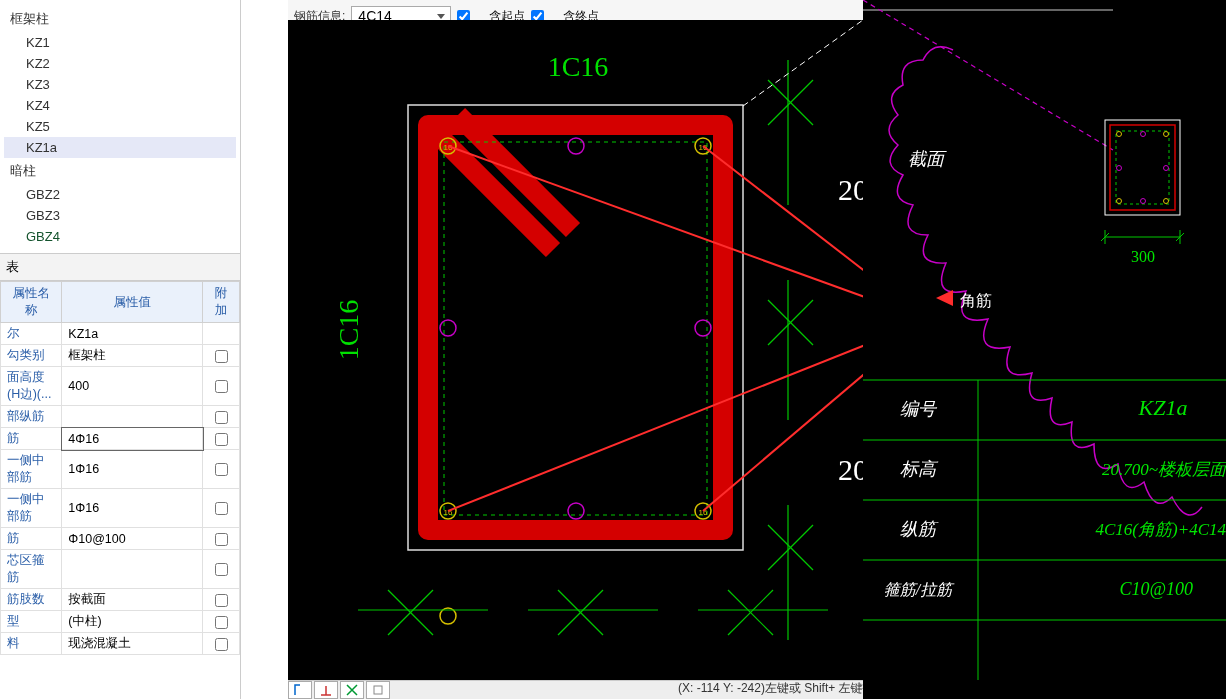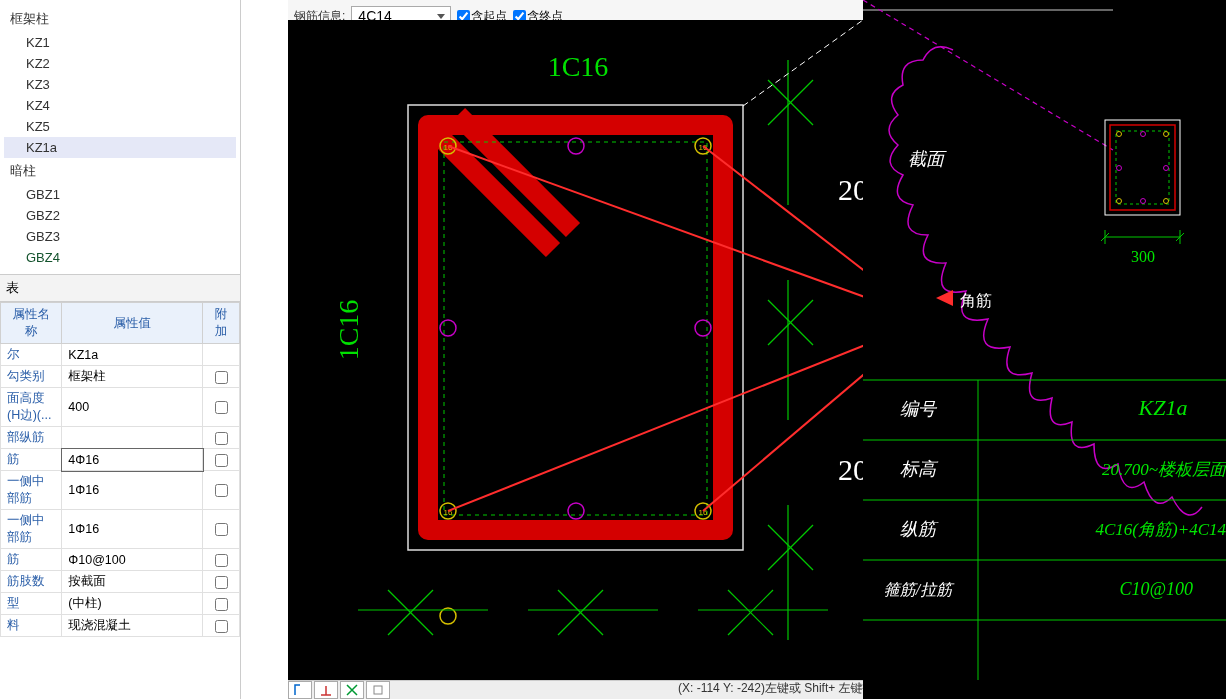--- a/index.html
+++ b/index.html
@@ -21,21 +21,21 @@
 .prop-table td { border: 1px solid #e0e0e0; padding: 2px 6px; height: 20px; }
 .prop-table td.name { color: #2a5ea8; }
 .prop-table td.chk { text-align: center; }
 .prop-table tr.active td.val { outline: 1px solid #666; background: #fff; }
 input[type=checkbox] { vertical-align: middle; }
 
 .top-toolbar { position: absolute; left: 288px; top: 0; right: 363px; height: 20px; background: #f6f6f6; border-bottom: 1px solid #ccc; display: flex; align-items: center; padding: 16px 6px; gap: 6px; font-size: 12px; }
 .top-toolbar label { color: #333; }
 .top-toolbar .combo { border: 1px solid #aaa; background: #fff; padding: 1px 22px 1px 6px; font-size: 14px; min-width: 100px; position: relative; }
 .top-toolbar .combo::after { content: ""; position: absolute; right: 5px; top: 50%; margin-top: -2px; border-left: 4px solid transparent; border-right: 4px solid transparent; border-top: 5px solid #555; }
-.check { display: flex; align-items: center; gap: 1px; }
+.check { display: flex; align-items: center; gap: 19px; }
 
 .viewport { position: absolute; left: 288px; top: 20px; width: 575px; height: 660px; background: #000; overflow: hidden; }
 .scroll-h { position: absolute; left: 288px; bottom: 0; width: 575px; height: 19px; background: #eee; border-top: 1px solid #ccc; display: flex; }
 .snap-btn { width: 24px; height: 18px; border: 1px solid #aaa; background: #fff; display: inline-flex; align-items: center; justify-content: center; margin-right: 2px; }
 .snap-btn svg { width: 14px; height: 14px; }
 
 .status-hint { position: absolute; left: 390px; bottom: 2px; font-size: 12px; color: #333; white-space: nowrap; }
 
 .cad-right { position: absolute; right: 0; top: 0; width: 363px; height: 699px; background: #000; overflow: hidden; }
 
@@ -65,21 +65,20 @@
 <div class="left-panel">
   <div class="tree">
     <div class="tree-group">框架柱</div>
     <div class="tree-item">KZ1</div>
     <div class="tree-item">KZ2</div>
     <div class="tree-item">KZ3</div>
     <div class="tree-item">KZ4</div>
     <div class="tree-item">KZ5</div>
     <div class="tree-item selected">KZ1a</div>
     <div class="tree-group">暗柱</div>
-    <div class="tree-item">GBZ1</div>
     <div class="tree-item">GBZ2</div>
     <div class="tree-item">GBZ3</div>
     <div class="tree-item" style="color:#14532d">GBZ4</div>
   </div>
 
   <div class="table-header-bar">表</div>
   <table class="prop-table">
     <thead>
       <tr>
         <th class="n">属性名称</th>
@@ -119,20 +118,25 @@
           <td class="chk"><input type="checkbox" style=""></td>
         </tr>
         <tr>
           <td class="name">一侧中部筋</td>
           <td class="val">1Φ16</td>
           <td class="chk"><input type="checkbox" style=""></td>
         </tr>
         <tr>
           <td class="name">筋</td>
           <td class="val">Φ10@100</td>
+          <td class="chk"><input type="checkbox" style=""></td>
+        </tr>
+        <tr>
+          <td class="name">芯区箍筋</td>
+          <td class="val"></td>
           <td class="chk"><input type="checkbox" style=""></td>
         </tr>
         <tr>
           <td class="name">筋肢数</td>
           <td class="val">按截面</td>
           <td class="chk"><input type="checkbox" style=""></td>
         </tr>
         <tr>
           <td class="name">型</td>
           <td class="val">(中柱)</td>

